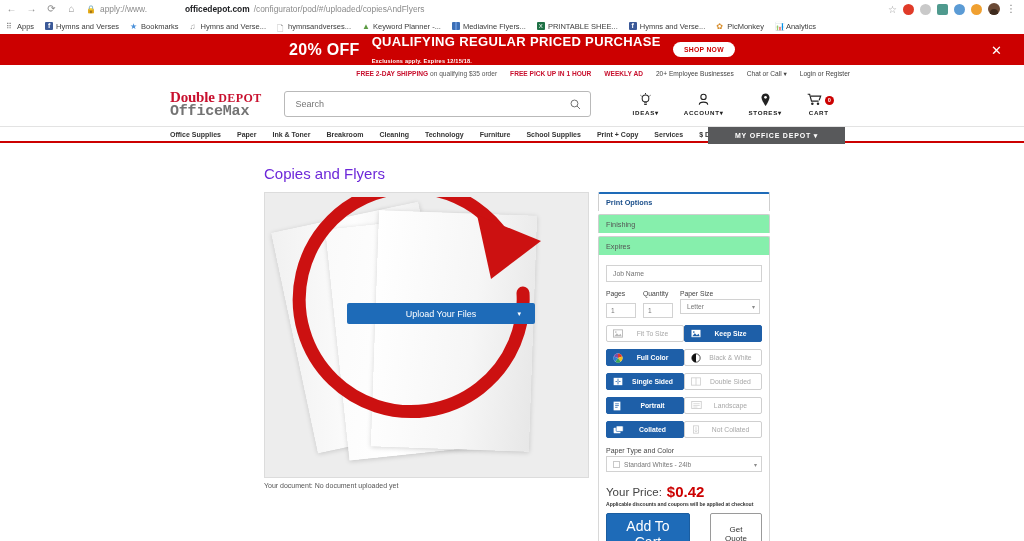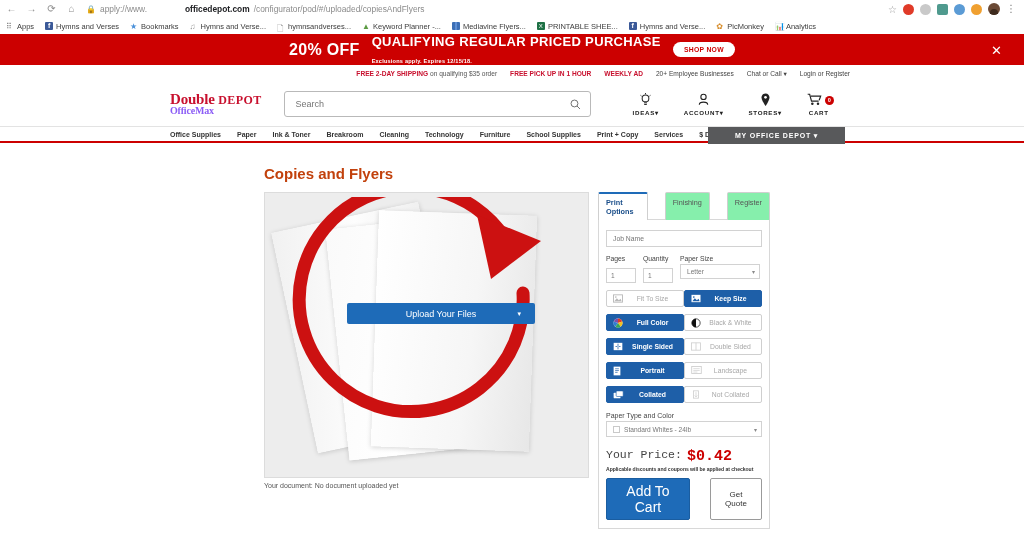--- a/index.html
+++ b/index.html
@@ -73,21 +73,21 @@
     display:flex; align-items:center; justify-content:flex-end; gap:13px;
     height:17px; padding-right:174px; font-size:6.6px; color:#444;
   }
   .util-red{ color:#c8102e; font-weight:bold; }
   .util-red .thin{ color:#555; font-weight:normal; }
 
   .header-main{ display:flex; align-items:center; height:44px; padding-left:170px; gap:22px;}
   #od-logo{ line-height:1; text-align:left; }
   .logo-l1{ font-family:"Liberation Serif", serif; color:#c8102e; font-weight:bold; font-size:15px; letter-spacing:-.2px;}
   .logo-l1 .dep{ font-size:12px; letter-spacing:.4px; }
-  .logo-l2{ font-family:Liberation Serif, serif; color:#8b5cf6; font-weight:bold; font-size:10px; letter-spacing:-.2px; margin-top:-1px;}
+  .logo-l2{ font-family:Liberation Mono, monospace; color:#737373; font-weight:bold; font-size:15px; letter-spacing:-.2px; margin-top:-1px;}
   #search-box{
     width:307px; height:26px; border:1px solid #b9b9b9; border-radius:3px;
     display:flex; align-items:center; padding:0 9px; background:#fff;justify-content:flex-end;
   }
   #search-input{
     flex:1; border:none; outline:none; font-size:9px; color:#666;
     font-family:"Liberation Sans", sans-serif; background:transparent;
   }
   #search-icon{ width:11px; height:11px; flex:none; }
   .header-actions{ display:flex; align-items:flex-end; gap:25px; margin-left:20px; }
@@ -107,21 +107,21 @@
   }
   .nav-item{ cursor:pointer; white-space:nowrap; }
   #my-office-depot{
     position:absolute; left:708px; top:0; height:17px; width:137px;
     background:#58595b; color:#fff; font-size:7px; font-weight:bold;
     letter-spacing:.8px; display:flex; align-items:center; justify-content:center; cursor:pointer;
   }
 
   
   #page-body{ background:#fff; height:100%; padding:22px 0 0 264px; }
-  #page-title{ font-size:15px; color:#c2410c; font-weight:bold; margin:0 4px 10px 0; }
+  #page-title{ font-size:15px; color:#6d28d9; font-weight:normal; margin:0 4px 10px 0; }
   .config-wrap{ display:flex; align-items:flex-start; gap:9px; }
 
   
   #preview-panel{
     width:325px; height:286px; background:#ededed; border:1px solid #dcdcdc;
     position:relative; overflow:hidden;
   }
   .sheet{ position:absolute; background:#fbfbfb; box-shadow:0 1px 5px rgba(0,0,0,.17); }
   .sheet-a{ width:150px; height:225px; left:28px; top:22px; transform:rotate(-12deg); background:linear-gradient(100deg,#f1f1f1,#fdfdfd 45%,#e9e9e9);}
   .sheet-b{ width:155px; height:232px; left:72px; top:28px; transform:rotate(-6deg); background:linear-gradient(105deg,#fafafa,#ffffff 50%,#eeeeee);}
@@ -131,21 +131,21 @@
     position:absolute; left:82px; top:110px; width:188px; height:21px;
     background:#1e6bb8; color:#fff; border:none; border-radius:2px; cursor:pointer;
     font-size:9px; font-family:"Liberation Sans", sans-serif;
     display:flex; align-items:center; justify-content:center; position:absolute;
   }
   #upload-caret{ position:absolute; right:14px; font-size:7px; }
   #doc-status{ font-size:7px; color:#555; margin-top:4px; }
 
   
   #options-panel{ width:172px; }
-  .tabs{ display:flex; gap:17px; }
+  .tabs{ display:flex; gap:3px;flex-direction:column; }
   .tab{
     border:1px solid #cfcfcf; border-bottom:none; background:#86efac; color:#555;
     font-size:7.3px; padding:5px 7px 4px 7px; border-radius:2px 2px 0 0; cursor:pointer;
   }
   .tab.active{ background:#fff; color:#1a4e8a; border-top:2px solid #1e6bb8; padding-top:4px; font-weight:bold;}
   .tab-body{ border:1px solid #d8d8d8; border-top:1px solid #d8d8d8; margin-top:-1px; padding:7px 7px 8px 7px; background:#fff; }
   .job-name{
     width:100%; height:17px; border:1px solid #d2d2d2; background:#fff;
     font-size:6.8px; color:#9a9a9a; padding:0 6px; outline:none;
     font-family:"Liberation Sans", sans-serif;
@@ -170,21 +170,21 @@
     background:#fff; color:#a8a8a8; border-radius:2px;
   }
   .tg.on{ background:#1e5fa8; border-color:#1e5fa8; color:#fff; font-weight:bold; }
   .tg .ico{ width:10px; height:9px; flex:none; display:block; }
   .tg .tg-lbl{ flex:1; text-align:center; padding-right:5px; white-space:nowrap; }
 
   .section-lbl{ font-size:7px; color:#444; margin-top:9px; margin-bottom:2px; }
   #paper-type-select{ width:100%; height:16px; }
   .ptc-swatch{ width:7px; height:7px; border:1px solid #c9c9c9; background:#fff; margin-right:4px; flex:none; }
 
-  .price-row{ margin-top:11px; display:flex; align-items:flex-start; gap:5px;font-family:Liberation Mono, monospace; }
+  .price-row{ margin-top:11px; display:flex; align-items:center; gap:5px; }
   .price-lbl{ font-size:11.5px; color:#444; }
   #price-value{ font-size:15px; color:#cc0000; font-weight:bold; }
   .price-note{ font-size:5.1px; color:#333; font-weight:bold; margin-top:1px; letter-spacing:-.05px;}
   .cta-row{ display:flex; gap:20px; margin-top:6px; }
   #add-to-cart-button{
     background:#1e6bb8; color:#fff; border:1px solid #1a5da0; font-size:14px;
     padding:4px 9px; border-radius:2px; cursor:pointer; font-family:"Liberation Sans", sans-serif;
   }
   #get-quote-button{
     background:#fff; color:#333; border:1px solid #9a9a9a; font-size:8px;
@@ -385,21 +385,21 @@
           <span id="upload-caret">▾</span>
         </button>
       </div>
       <div id="doc-status">Your document: No document uploaded yet</div>
     </div>
 
     <div id="options-panel">
       <div class="tabs">
         <div class="tab active">Print Options</div>
         <div class="tab">Finishing</div>
-        <div class="tab">Register</div>
+        <div class="tab">Expires</div>
       </div>
 
       <div class="tab-body">
         <input class="job-name" type="text" placeholder="Job Name" style="">
 
         <div class="field-row">
           <div>
             <span class="fld-lbl">Pages</span>
             <input class="small-input" type="text" value="1" style="">
           </div>

